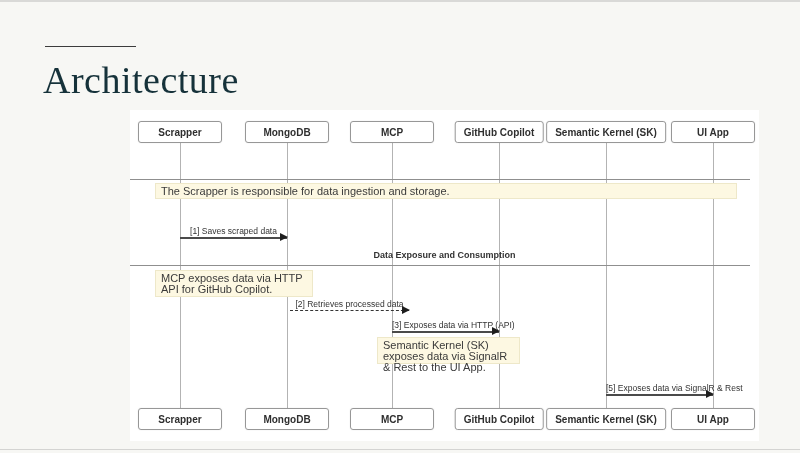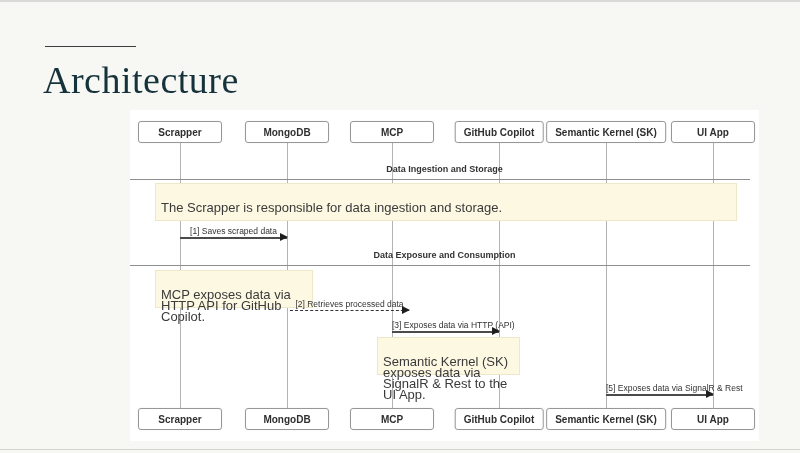--- a/index.html
+++ b/index.html
@@ -47,21 +47,21 @@
   .section-label {
     position:absolute; left:0; width:629px; text-align:center;
     font-size:9px; font-weight:bold; color:#333;
   }
   .section-line {
     position:absolute; left:0; width:620px; height:1px; background:#8f8f8f;
   }
 
   .note {
     position:absolute; background:#fdf8e2; border:1px solid #eee8c9;
-    font-size:13px; color:#3a3a3a; padding:18px 5px; line-height:11px;
+    font-size:11px; color:#3a3a3a; padding:2px 5px; line-height:11px;
   }
 
   .msg { position:absolute; }
   .msg-label {
     width:100%; text-align:center; font-size:8.5px; color:#333;
     height:11px; white-space:nowrap;
   }
   .msg-line { position:relative; width:100%; }
   .msg-line.solid { border-top:2px solid #4a4a4a; }
   .msg-line.dashed { border-top:1.5px dashed #333; }
@@ -91,21 +91,20 @@
   <div class="lifeline" style="left:476px"></div>
   <div class="lifeline" style="left:583px"></div>
 
   <div class="actor actor-top" style="left:50px">Scrapper</div>
   <div class="actor actor-top" style="left:157px">MongoDB</div>
   <div class="actor actor-top" style="left:262px">MCP</div>
   <div class="actor actor-top" style="left:369px">GitHub Copilot</div>
   <div class="actor actor-top" style="left:476px">Semantic Kernel (SK)</div>
   <div class="actor actor-top" style="left:583px">UI App</div>
 
-  <div class="section-label" style="top:54px">Data Ingestion and Storage</div>
   <div class="section-line" style="top:69px"></div>
 
   <div class="note" style="left:25px; top:73px; width:582px; height:16px">The Scrapper is responsible for data ingestion and storage.</div>
 
   <div class="msg" style="left:50px; top:116px; width:107px">
     <div class="msg-label">[1] Saves scraped data</div>
     <div class="msg-line solid">
         <span class="arrowhead"></span>
       </div>
   </div>

